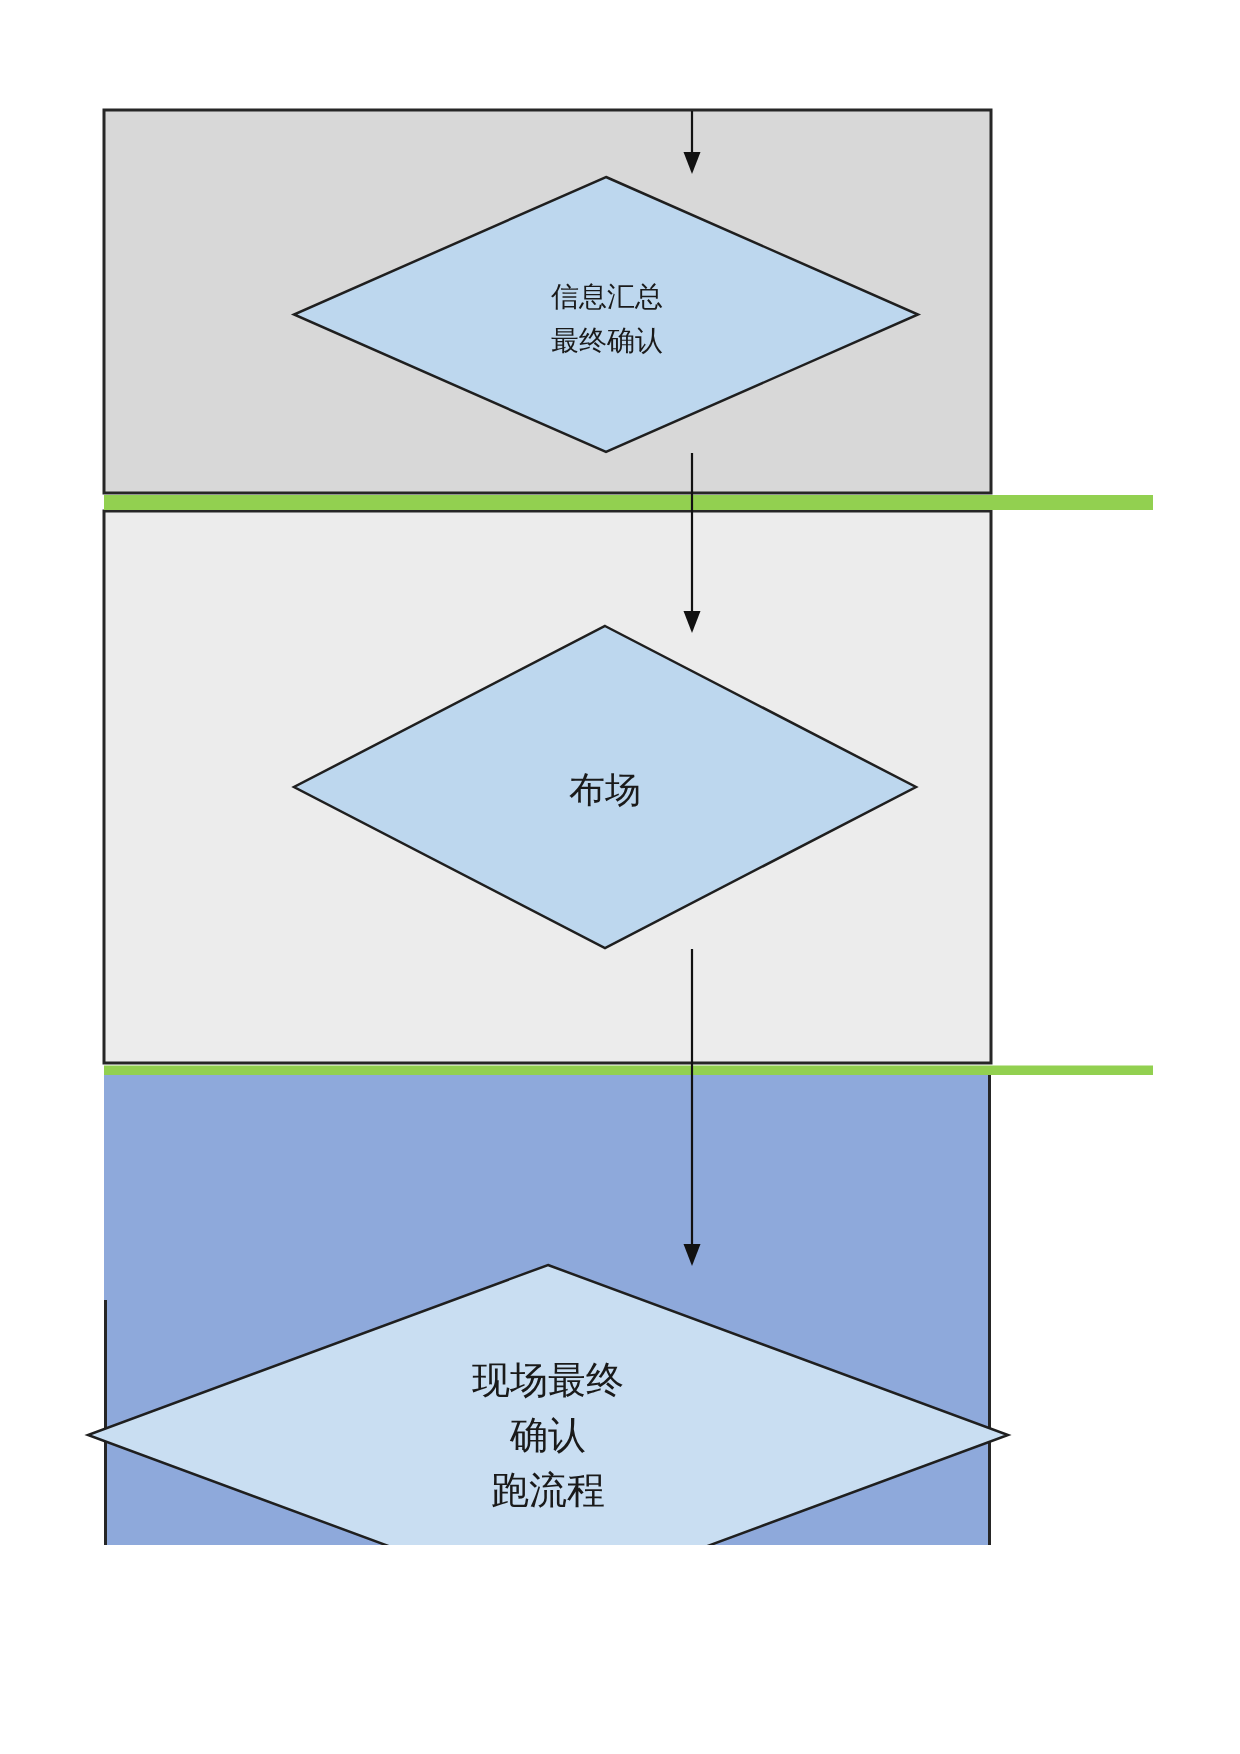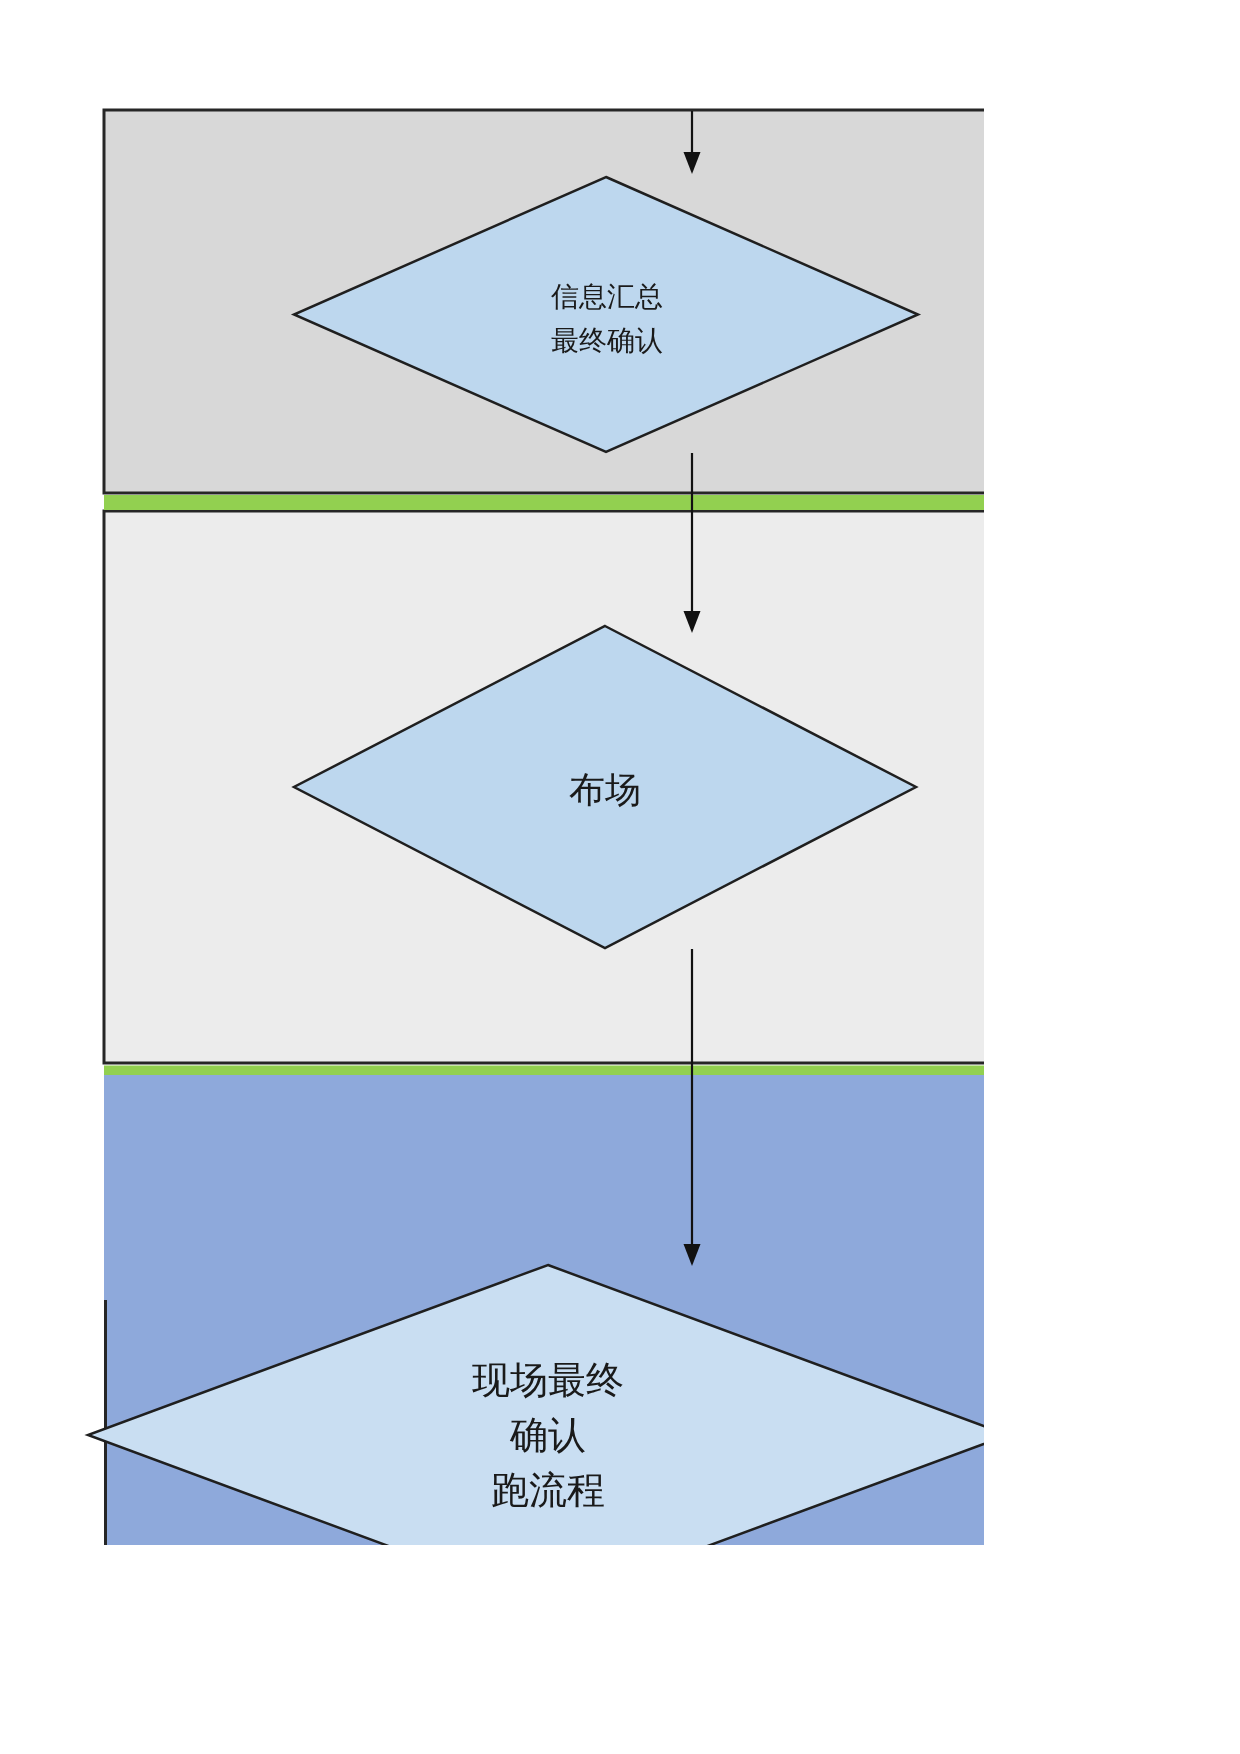--- a/index.html
+++ b/index.html
@@ -1,18 +1,18 @@
 <!DOCTYPE html>
 <html><head>
 <meta charset="utf-8">
 <style>
   html, body { margin: 0; padding: 0; background: #ffffff; }
   .stage {
     position: relative;
-    width: 984px;
+    width: 1240px;
     height: 1754px;
     background: #c2410c;
     overflow: hidden;
     font-family: "Liberation Sans", "DejaVu Sans", sans-serif;
     text-align: right;
   }
   svg text {
     font-family: "Liberation Sans", "DejaVu Sans", sans-serif;
     text-anchor: middle;
   }

